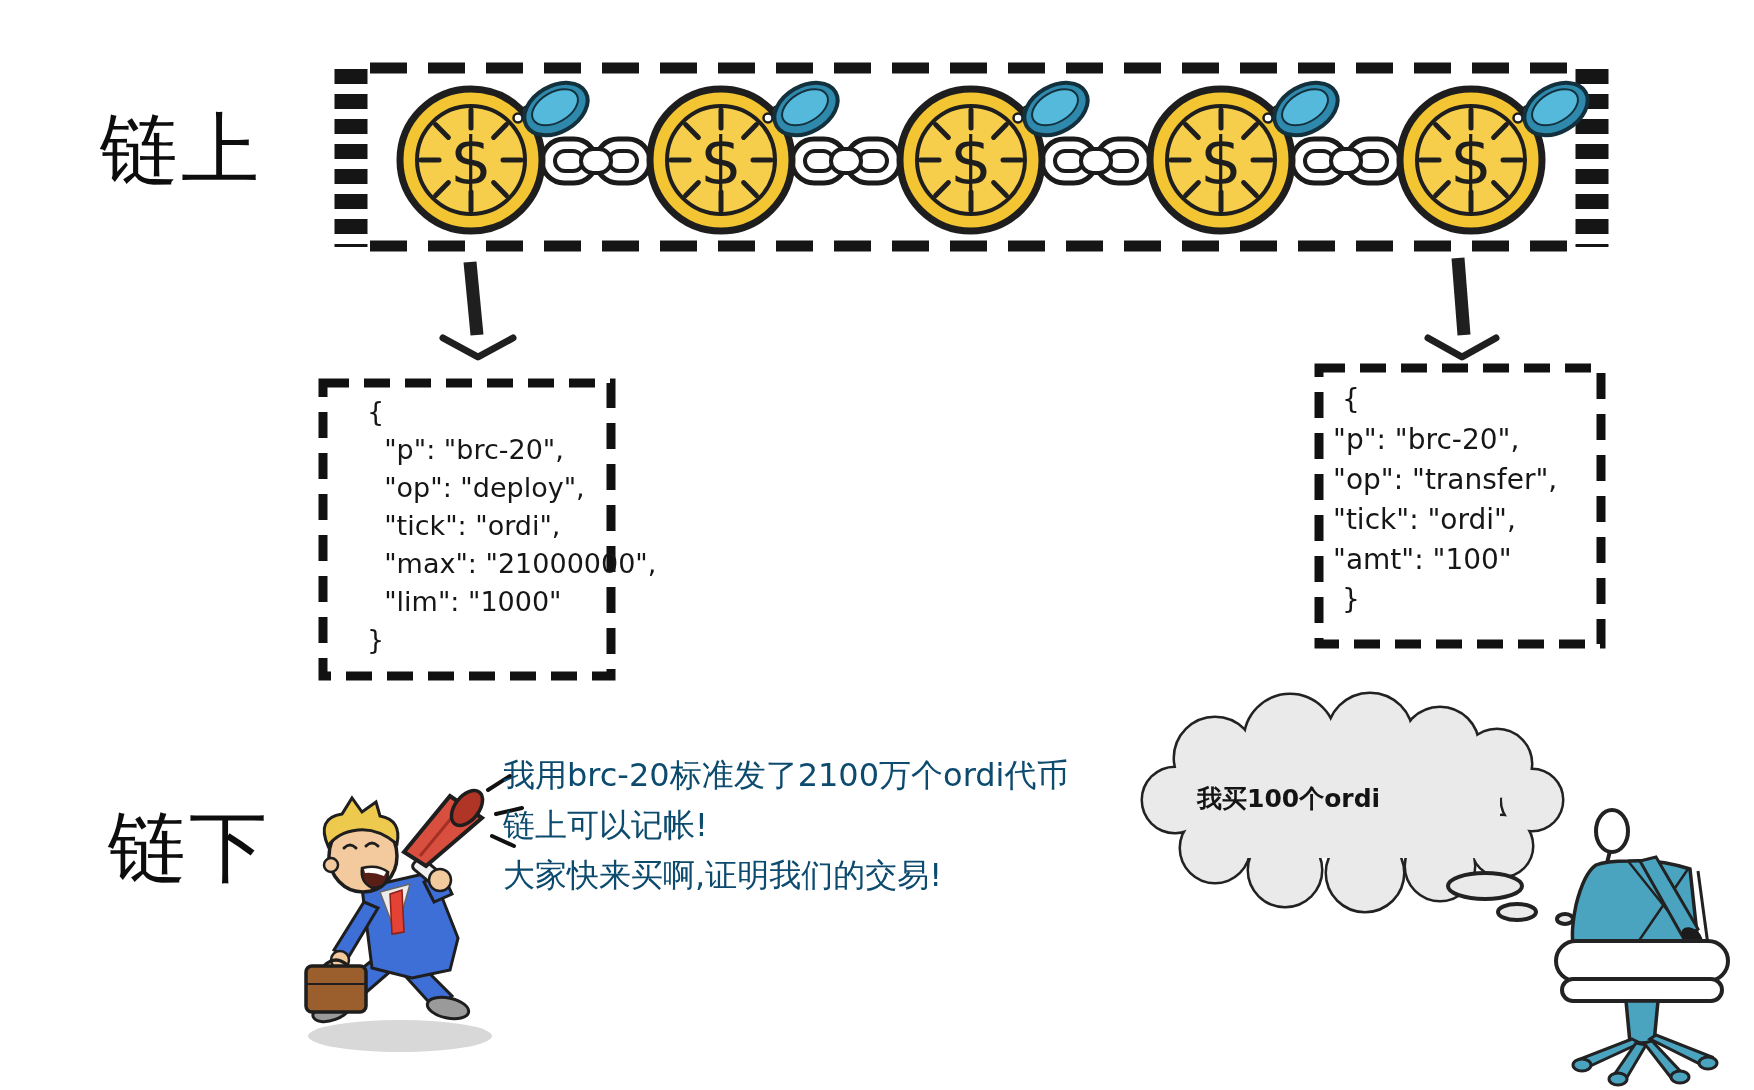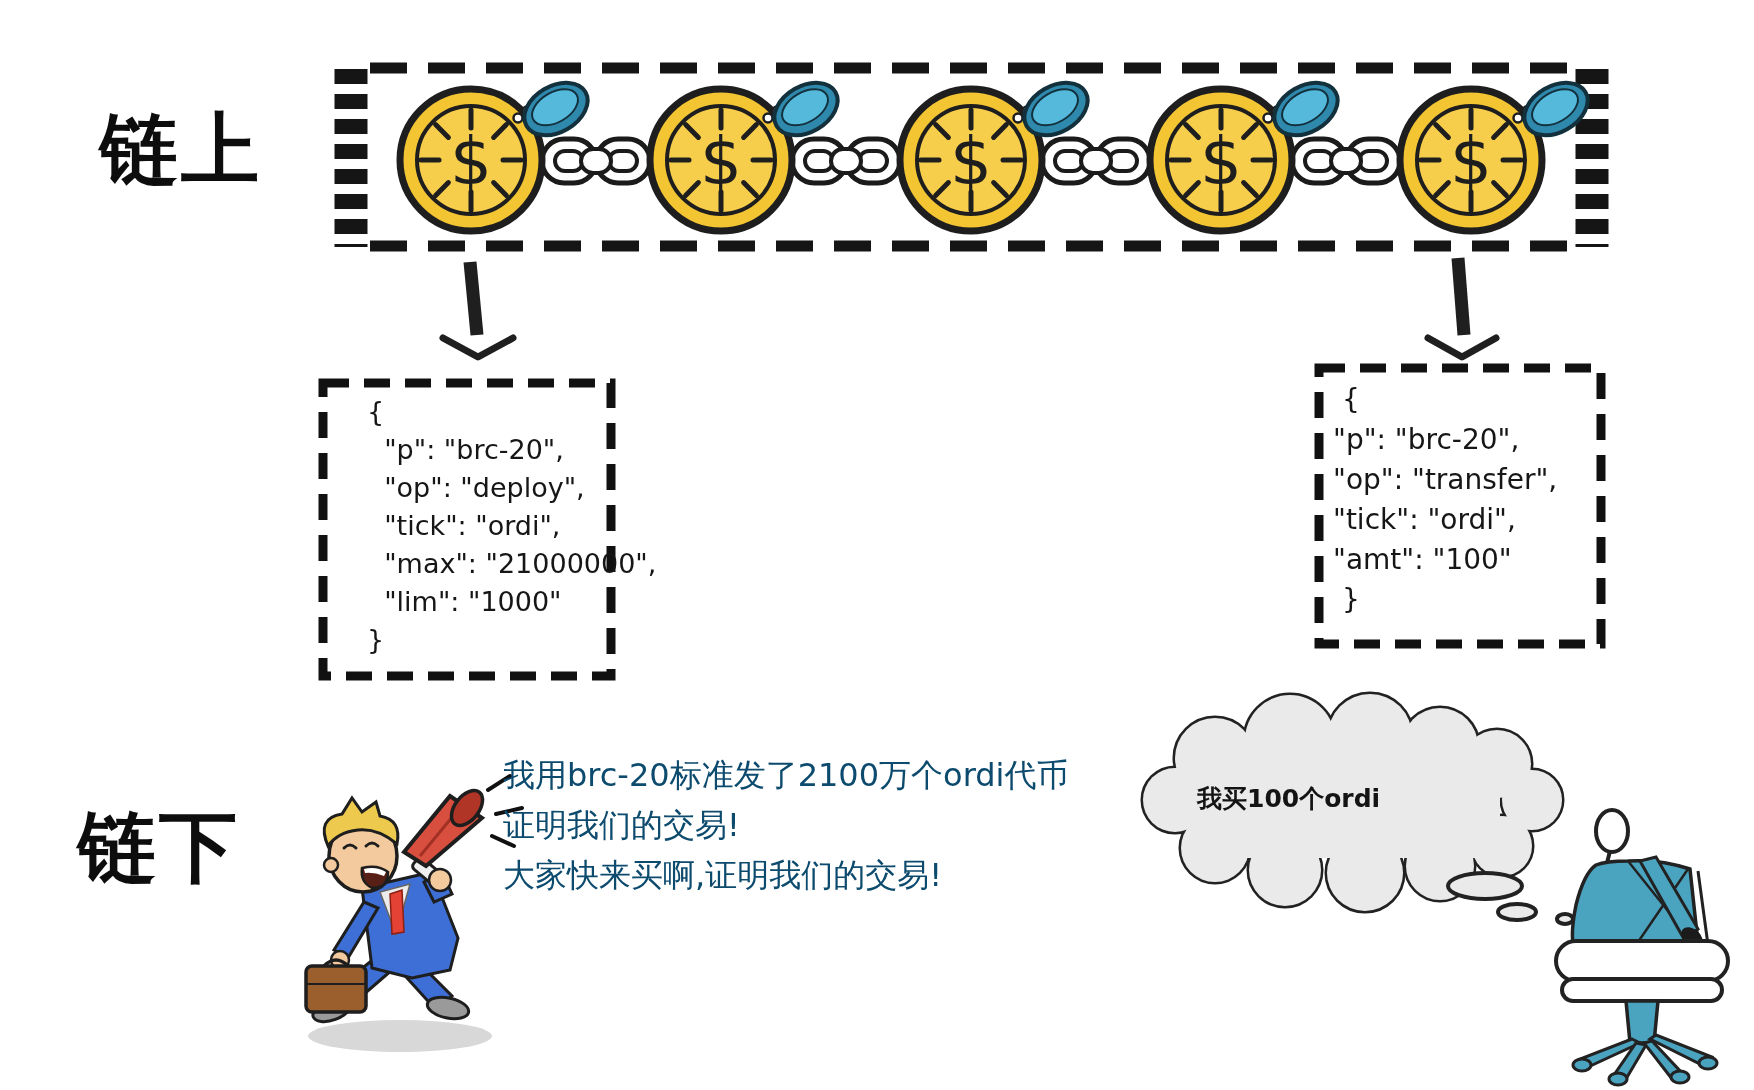--- a/index.html
+++ b/index.html
@@ -5,24 +5,24 @@
   html,body { margin:0; padding:0; background:#ffffff; }
   .canvas {
     position:relative; width:1754px; height:1090px;
     background:#ffffff; overflow:hidden;
     font-family:"DejaVu Sans","Liberation Sans",sans-serif;
     color:#141414;
   }
   .abs { position:absolute; }
   .biglabel {
     position:absolute; font-size:78px; line-height:86px;
-    color:#0d0d0d; letter-spacing:3px; font-weight:700;
+    color:#0d0d0d; letter-spacing:3px; font-weight:400;
   }
   .label-onchain  { left:100px; top:106px; }
-  .label-offchain { left:78px;  top:804px; }
+  .label-offchain { left:108px;  top:804px; }
   .jsonbox { position:absolute; }
   .jsonbox svg.border { position:absolute; left:0; top:0; }
   .code { position:absolute; }
   .codeline { white-space:pre; color:#161616; }
   .code-deploy   { left:50px; top:16px;  font-size:27px; line-height:38px; }
   .code-transfer { left:20px; top:18px;  font-size:28px; line-height:40px; }
   .speech {
     position:absolute; left:503px; top:750px;
     font-size:32px; line-height:50px; color:#0c4a6e; letter-spacing:0px;
   }
@@ -170,21 +170,21 @@
       <polygon points="104,82 150,26 182,48 126,96" stroke="#1e1e1e" stroke-width="4" fill="#D94F3F"></polygon>
       <line x1="158" y1="40" x2="120" y2="86" stroke="#a33024" stroke-width="3"></line>
       <ellipse cx="167" cy="38" rx="12" ry="20" transform="rotate(38 167 38)" fill="#b03527" stroke="#1e1e1e" stroke-width="3.5"></ellipse>
       <circle cx="140" cy="110" r="11" stroke="#1e1e1e" stroke-width="2.5" fill="#F3CA9D"></circle>
       <path d="M 188,20 L 210,6 M 196,44 L 222,38 M 192,66 L 214,76" stroke="#111111" stroke-width="4" stroke-linecap="round"></path>
     </g>
   </svg>
 
   <div class="speech">
     <div>我用brc-20标准发了2100万个ordi代币</div>
-    <div>证明我们的交易!</div>
+    <div>链上可以记帐!</div>
     <div>大家快来买啊,证明我们的交易!</div>
   </div>
 
   <svg class="abs" style="left:1140px; top:688px;" width="470" height="250" viewBox="0 0 470 250">
     <g stroke="#222222" stroke-width="5" fill="#EAEAEA">
       <circle cx="75" cy="70" r="40"></circle>
       <circle cx="150" cy="52" r="45"></circle>
       <circle cx="230" cy="48" r="42"></circle>
       <circle cx="300" cy="58" r="38"></circle>
       <circle cx="357" cy="76" r="34"></circle>

